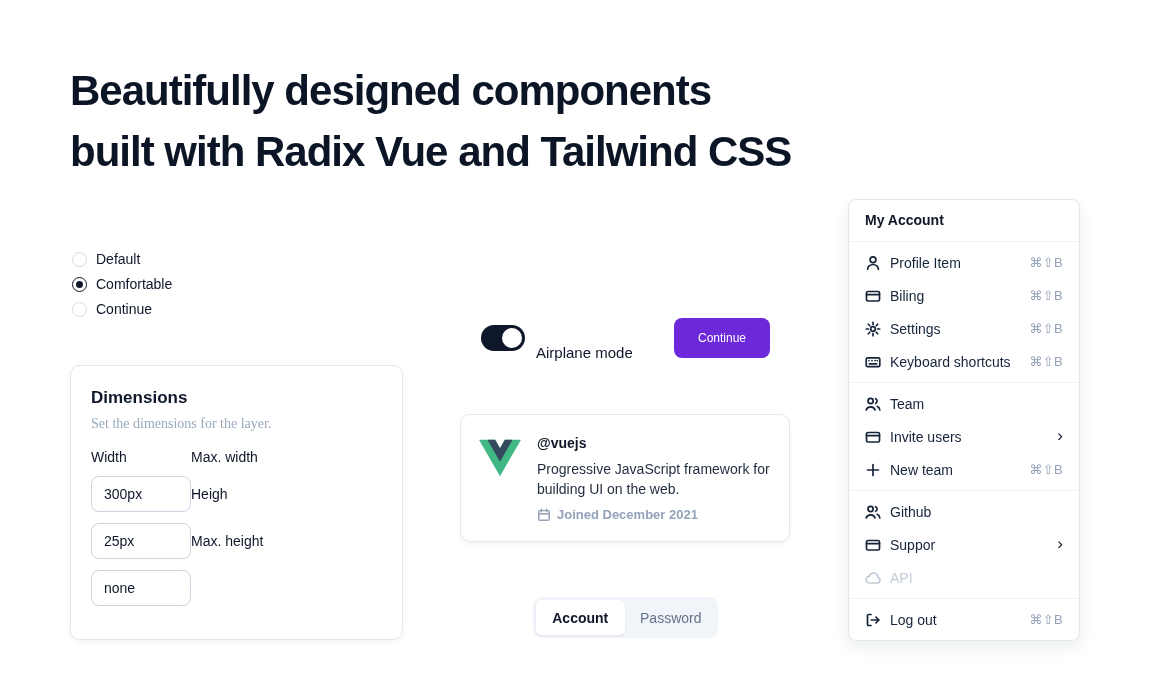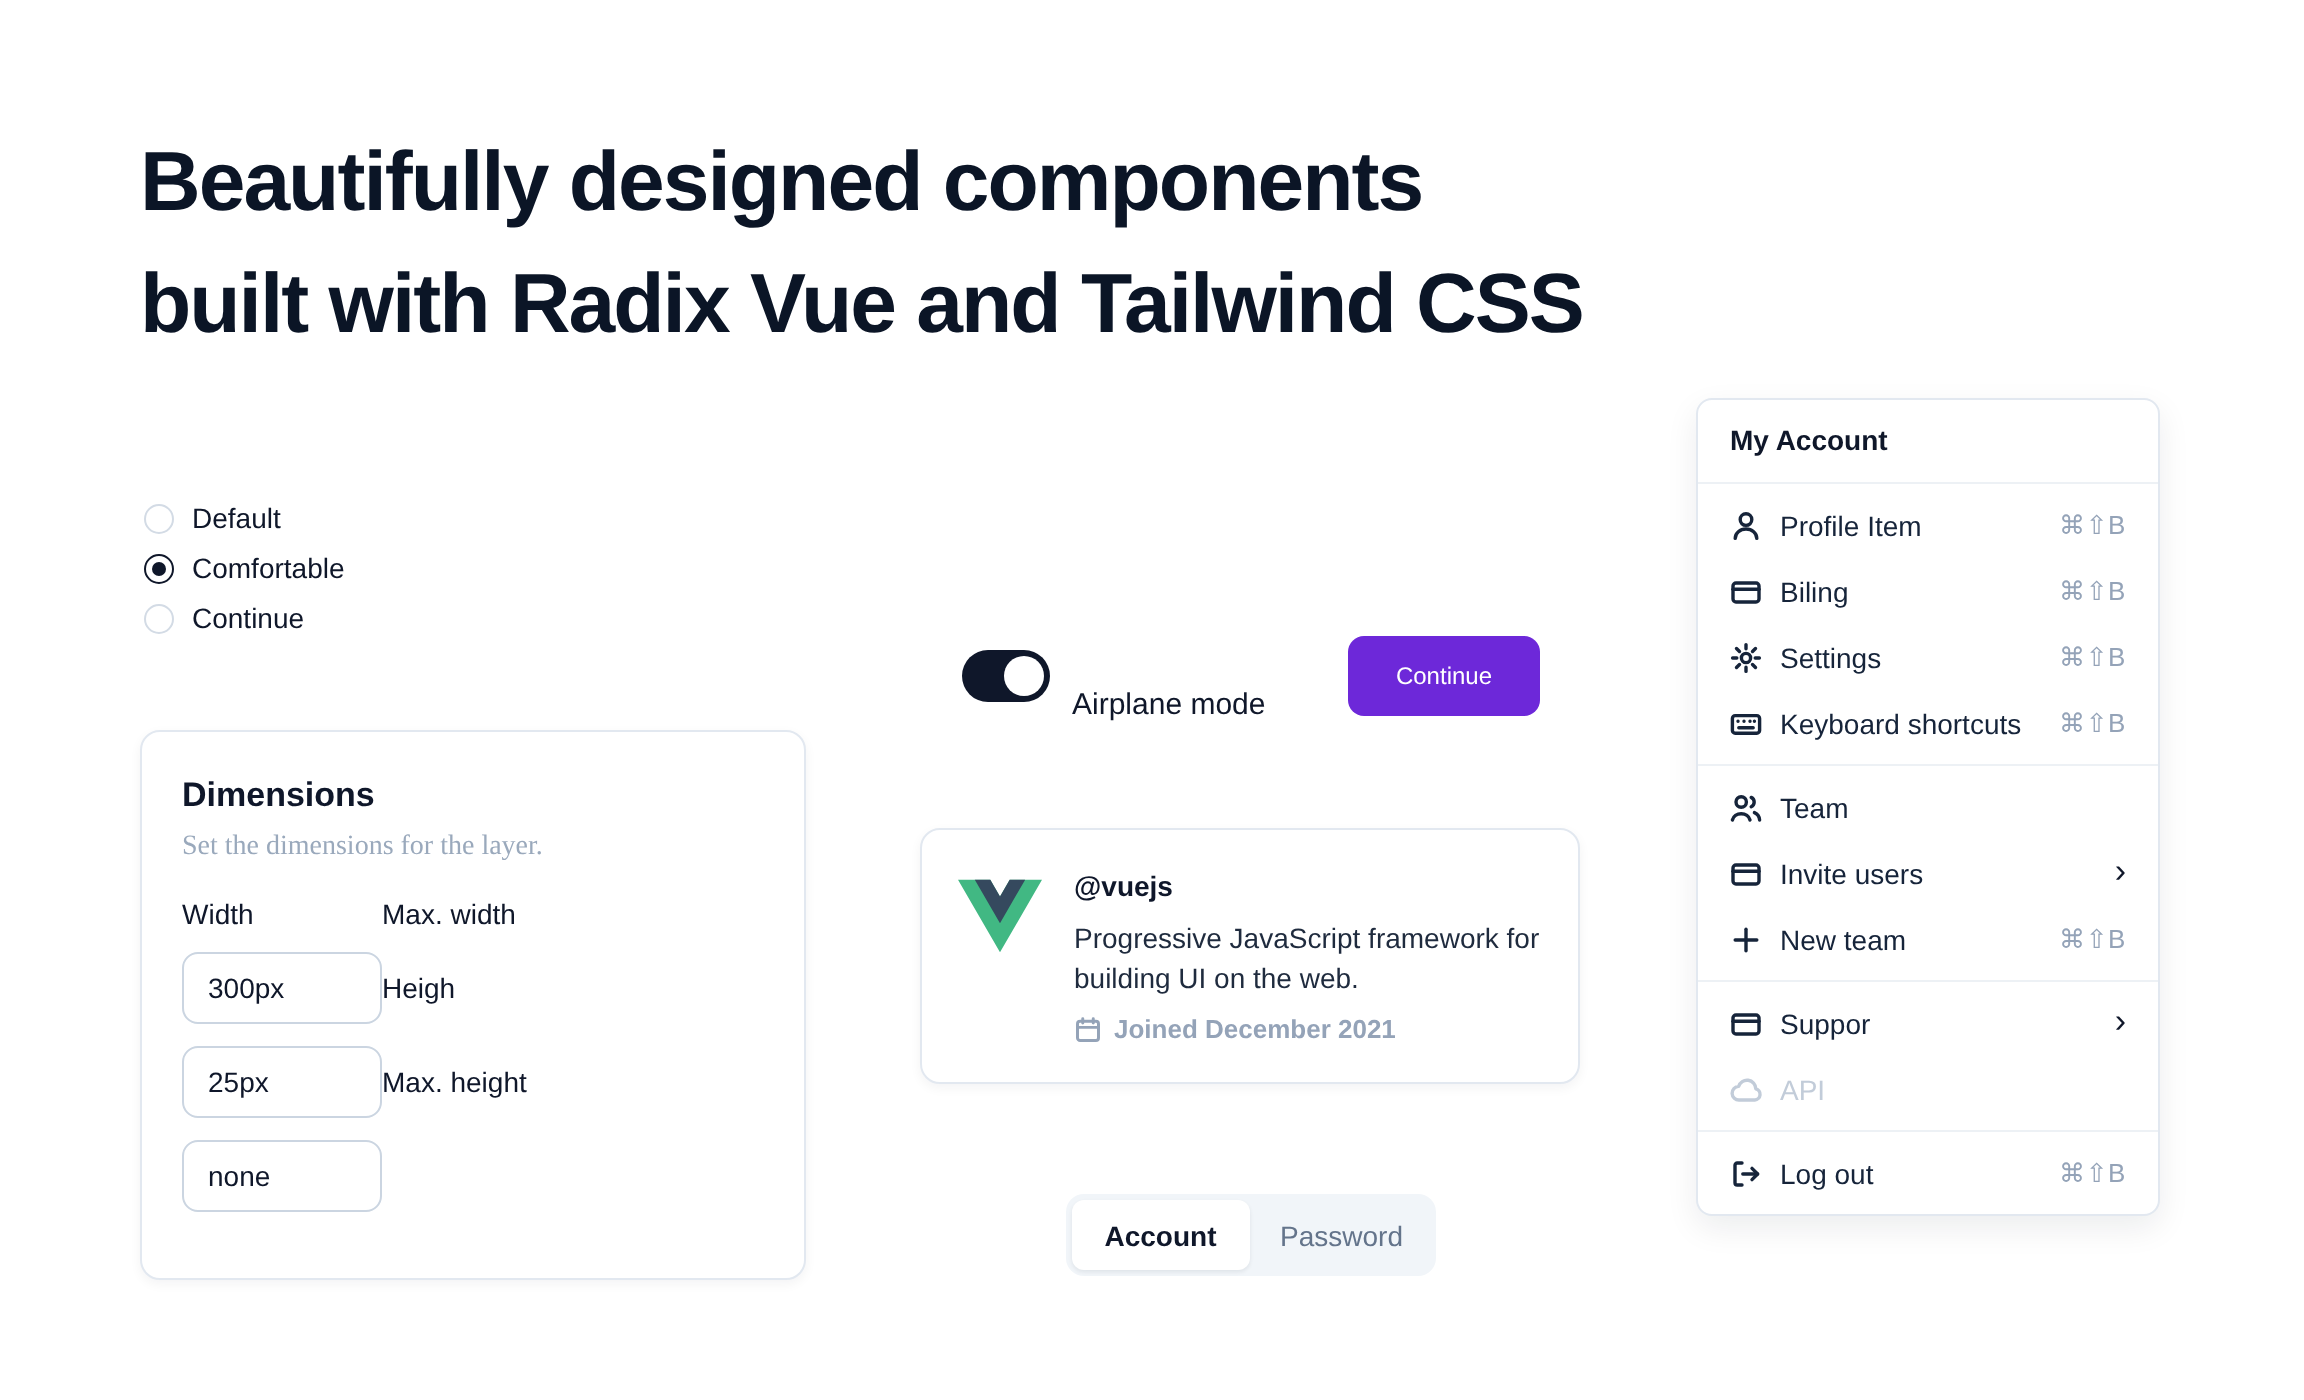--- a/index.html
+++ b/index.html
@@ -240,20 +240,31 @@
         <span class="mi-label">New team</span>
         <span class="mi-shortcut">⌘⇧B</span>
       </div>
     </div>
     <div class="menu-divider"></div>
 
     <div class="menu-group">
       <div class="menu-item">
         <span class="mi-icon">
           <svg class="icon-svg" width="16" height="16" viewBox="0 0 16 16">
+              <circle cx="5.6" cy="5" r="2.6"></circle>
+              <path d="M1.2 14a4.5 4 0 0 1 8.8 0"></path>
+              <path d="M10.6 2.7a2.6 2.6 0 0 1 0 4.7"></path>
+              <path d="M12.2 10.3c1.6.7 2.5 2 2.6 3.7"></path>
+            </svg>
+        </span>
+        <span class="mi-label">Github</span>
+      </div>
+      <div class="menu-item">
+        <span class="mi-icon">
+          <svg class="icon-svg" width="16" height="16" viewBox="0 0 16 16">
               <rect x="1.5" y="3.5" width="13" height="9.5" rx="1.5"></rect>
               <line x1="1.5" y1="6.6" x2="14.5" y2="6.6"></line>
             </svg>
         </span>
         <span class="mi-label">Suppor</span>
         <span class="mi-chevron">›</span>
       </div>
       <div class="menu-item disabled">
         <span class="mi-icon">
           <svg class="icon-svg" width="16" height="16" viewBox="0 0 16 16">

